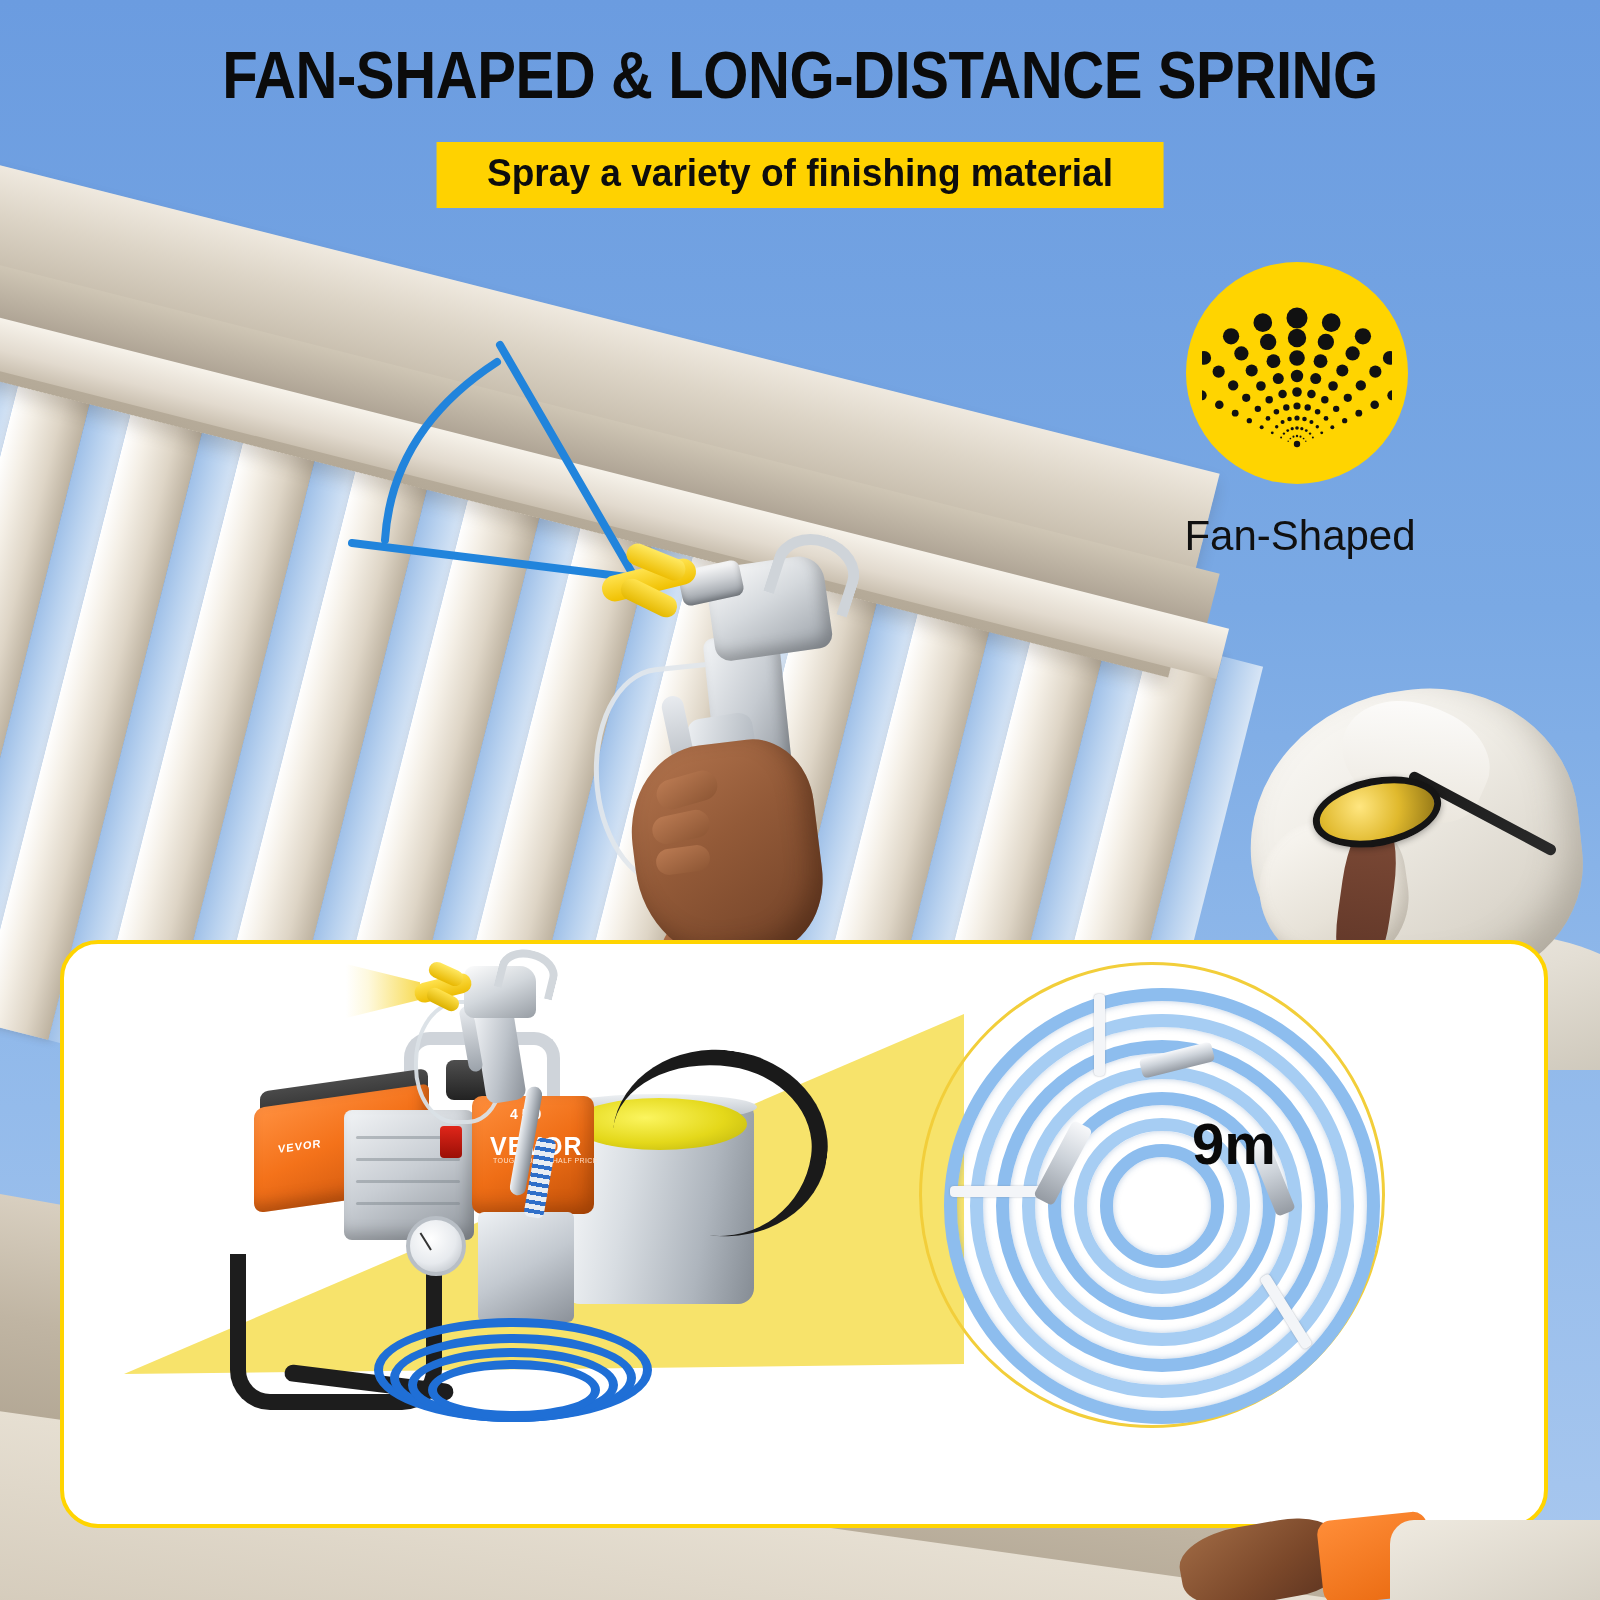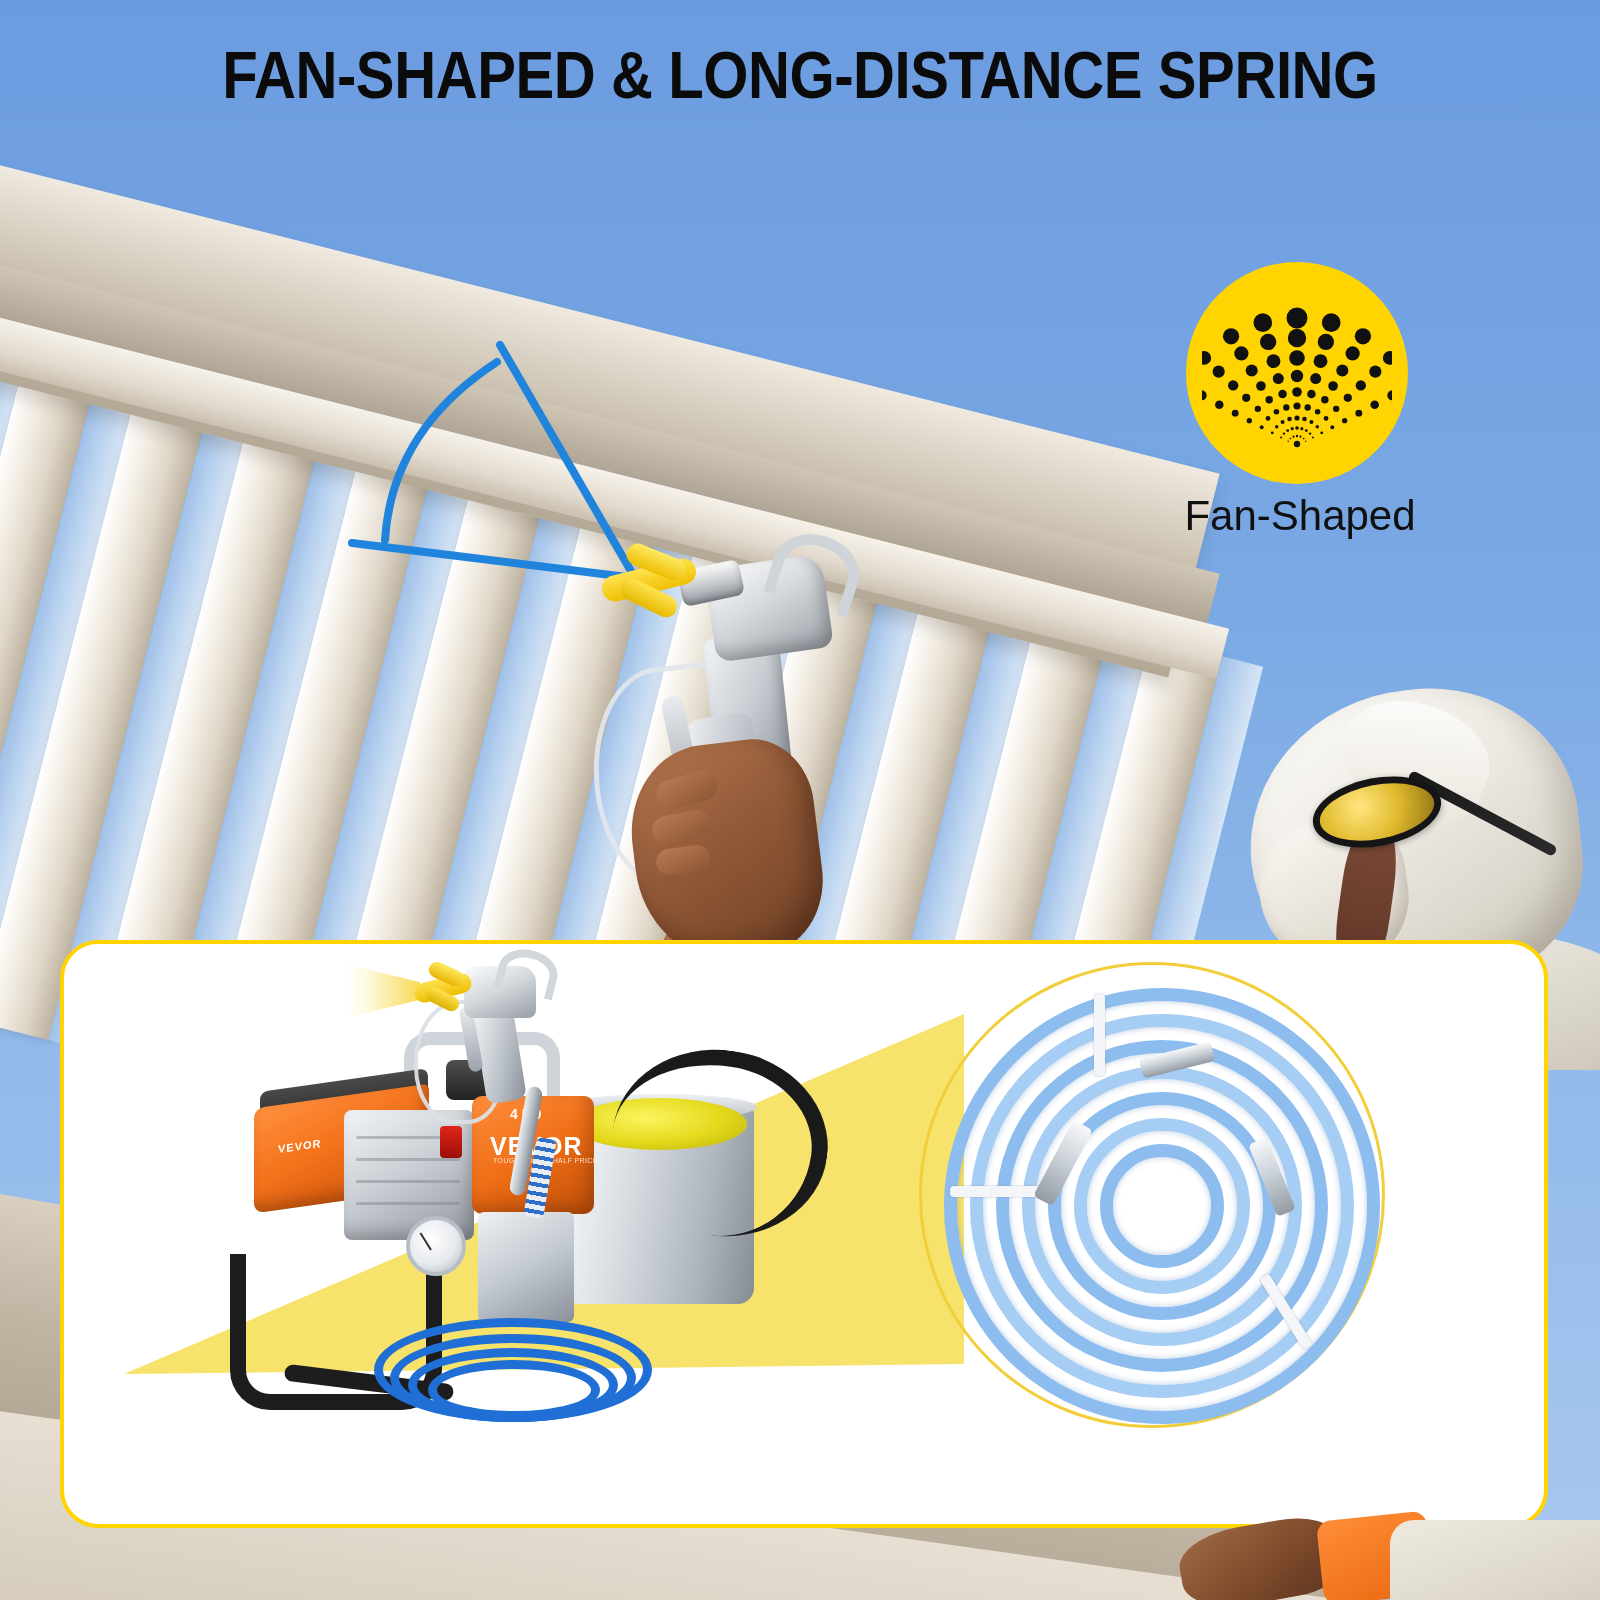--- a/index.html
+++ b/index.html
@@ -99,21 +99,21 @@
         transform:scaleX(.88);font-family:"Liberation Sans",sans-serif;}
   .subbox{position:absolute;left:50%;top:142px;transform:translateX(-50%);
         background:#FFD200;padding:9px 34px 13px;}
   .subtext{font-size:39px;font-weight:700;color:#0d0d0d;white-space:nowrap;
         transform:scaleX(.95);display:block;font-family:"Liberation Sans",sans-serif;}
 
   
   .badge{position:absolute;left:1186px;top:262px;width:222px;height:222px;border-radius:50%;
         background:#FFD400;display:flex;align-items:center;justify-content:center;}
   .badge svg{display:block;}
-  .badge-label{position:absolute;left:1120px;top:492px;width:360px;text-align:center;
+  .badge-label{position:absolute;left:1120px;top:512px;width:360px;text-align:center;
         font-size:42px;color:#101010;}
   .badge-sub{position:absolute;left:985px;top:575px;width:600px;text-align:left;
         font-size:42px;color:#101010;white-space:nowrap;}
   .arrowglyph{font-size:34px;margin-right:6px;vertical-align:2px;}
 
   
   .panel{position:absolute;left:60px;top:940px;width:1480px;height:580px;
         background:#ffffff;border:4px solid #FFD400;border-radius:38px;overflow:hidden;}
   .capbar{position:absolute;left:0;right:0;bottom:0;height:88px;background:#FFD400;
         display:flex;align-items:center;justify-content:center;}
@@ -282,20 +282,23 @@
     <div class="g-hook"></div>
     <div class="g-nut"></div>
     <div class="g-tipguard">
       <div class="y1"></div>
         <div class="y2"></div>
         <div class="y3"></div>
     </div>
   </div>
 
   <div class="headline">FAN-SHAPED &amp; LONG-DISTANCE SPRING</div>
+  <div class="subbox">
+    <span class="subtext">Spray a variety of finishing material</span>
+  </div>
 
   <div class="badge">
     <svg width="190" height="190" viewBox="0 0 190 190" id="fanIcon">
         <circle cx="-18.02" cy="107.91" r="5.78" fill="#111111"></circle>
         <circle cx="2.15" cy="79.89" r="6.96" fill="#111111"></circle>
         <circle cx="29.08" cy="58.28" r="8.14" fill="#111111"></circle>
         <circle cx="60.79" cy="44.66" r="9.32" fill="#111111"></circle>
         <circle cx="95.00" cy="40.00" r="10.50" fill="#111111"></circle>
         <circle cx="129.21" cy="44.66" r="9.32" fill="#111111"></circle>
         <circle cx="160.92" cy="58.28" r="8.14" fill="#111111"></circle>
@@ -392,20 +395,21 @@
         <div class="coilband" style="left: 130px; top: 130px; width: 150px; height: 150px; border: 13px solid rgb(166, 205, 243); box-shadow: rgba(60, 110, 170, 0.35) 0px 0px 6px inset;"></div>
         <div class="coilband" style="left: 156px; top: 156px; width: 98px; height: 98px; border: 13px solid rgb(141, 189, 238); box-shadow: rgba(60, 110, 170, 0.35) 0px 0px 6px inset;"></div>
         <div class="ziptie" style="left: 6px; top: 198px; width: 92px; height: 11px; transform: rotate(0deg);"></div>
         <div class="ziptie" style="left: 300px; top: 318px; width: 84px; height: 11px; transform: rotate(58deg);"></div>
         <div class="ziptie" style="left: 150px; top: 6px; width: 11px; height: 82px; transform: rotate(0deg);"></div>
         <div class="coupler" style="left: 108px; top: 132px; width: 22px; height: 86px; transform: rotate(28deg);"></div>
         <div class="coupler" style="left: 196px; top: 62px; width: 74px; height: 20px; transform: rotate(-14deg);"></div>
         <div class="coupler" style="left: 318px; top: 150px; width: 20px; height: 78px; transform: rotate(-22deg);"></div>
       </div>
     <div class="hosetext">
+      <div class="hose-9m">9m</div>
     </div>
 
     <div class="prod">
       <div class="p-foot"></div>
       <div class="p-foot2"></div>
       <div class="p-bucket"></div>
       <div class="p-bucketlip"></div>
       <div class="p-paint"></div>
       <div class="p-blackhose"></div>
       <div class="p-handle"></div>

